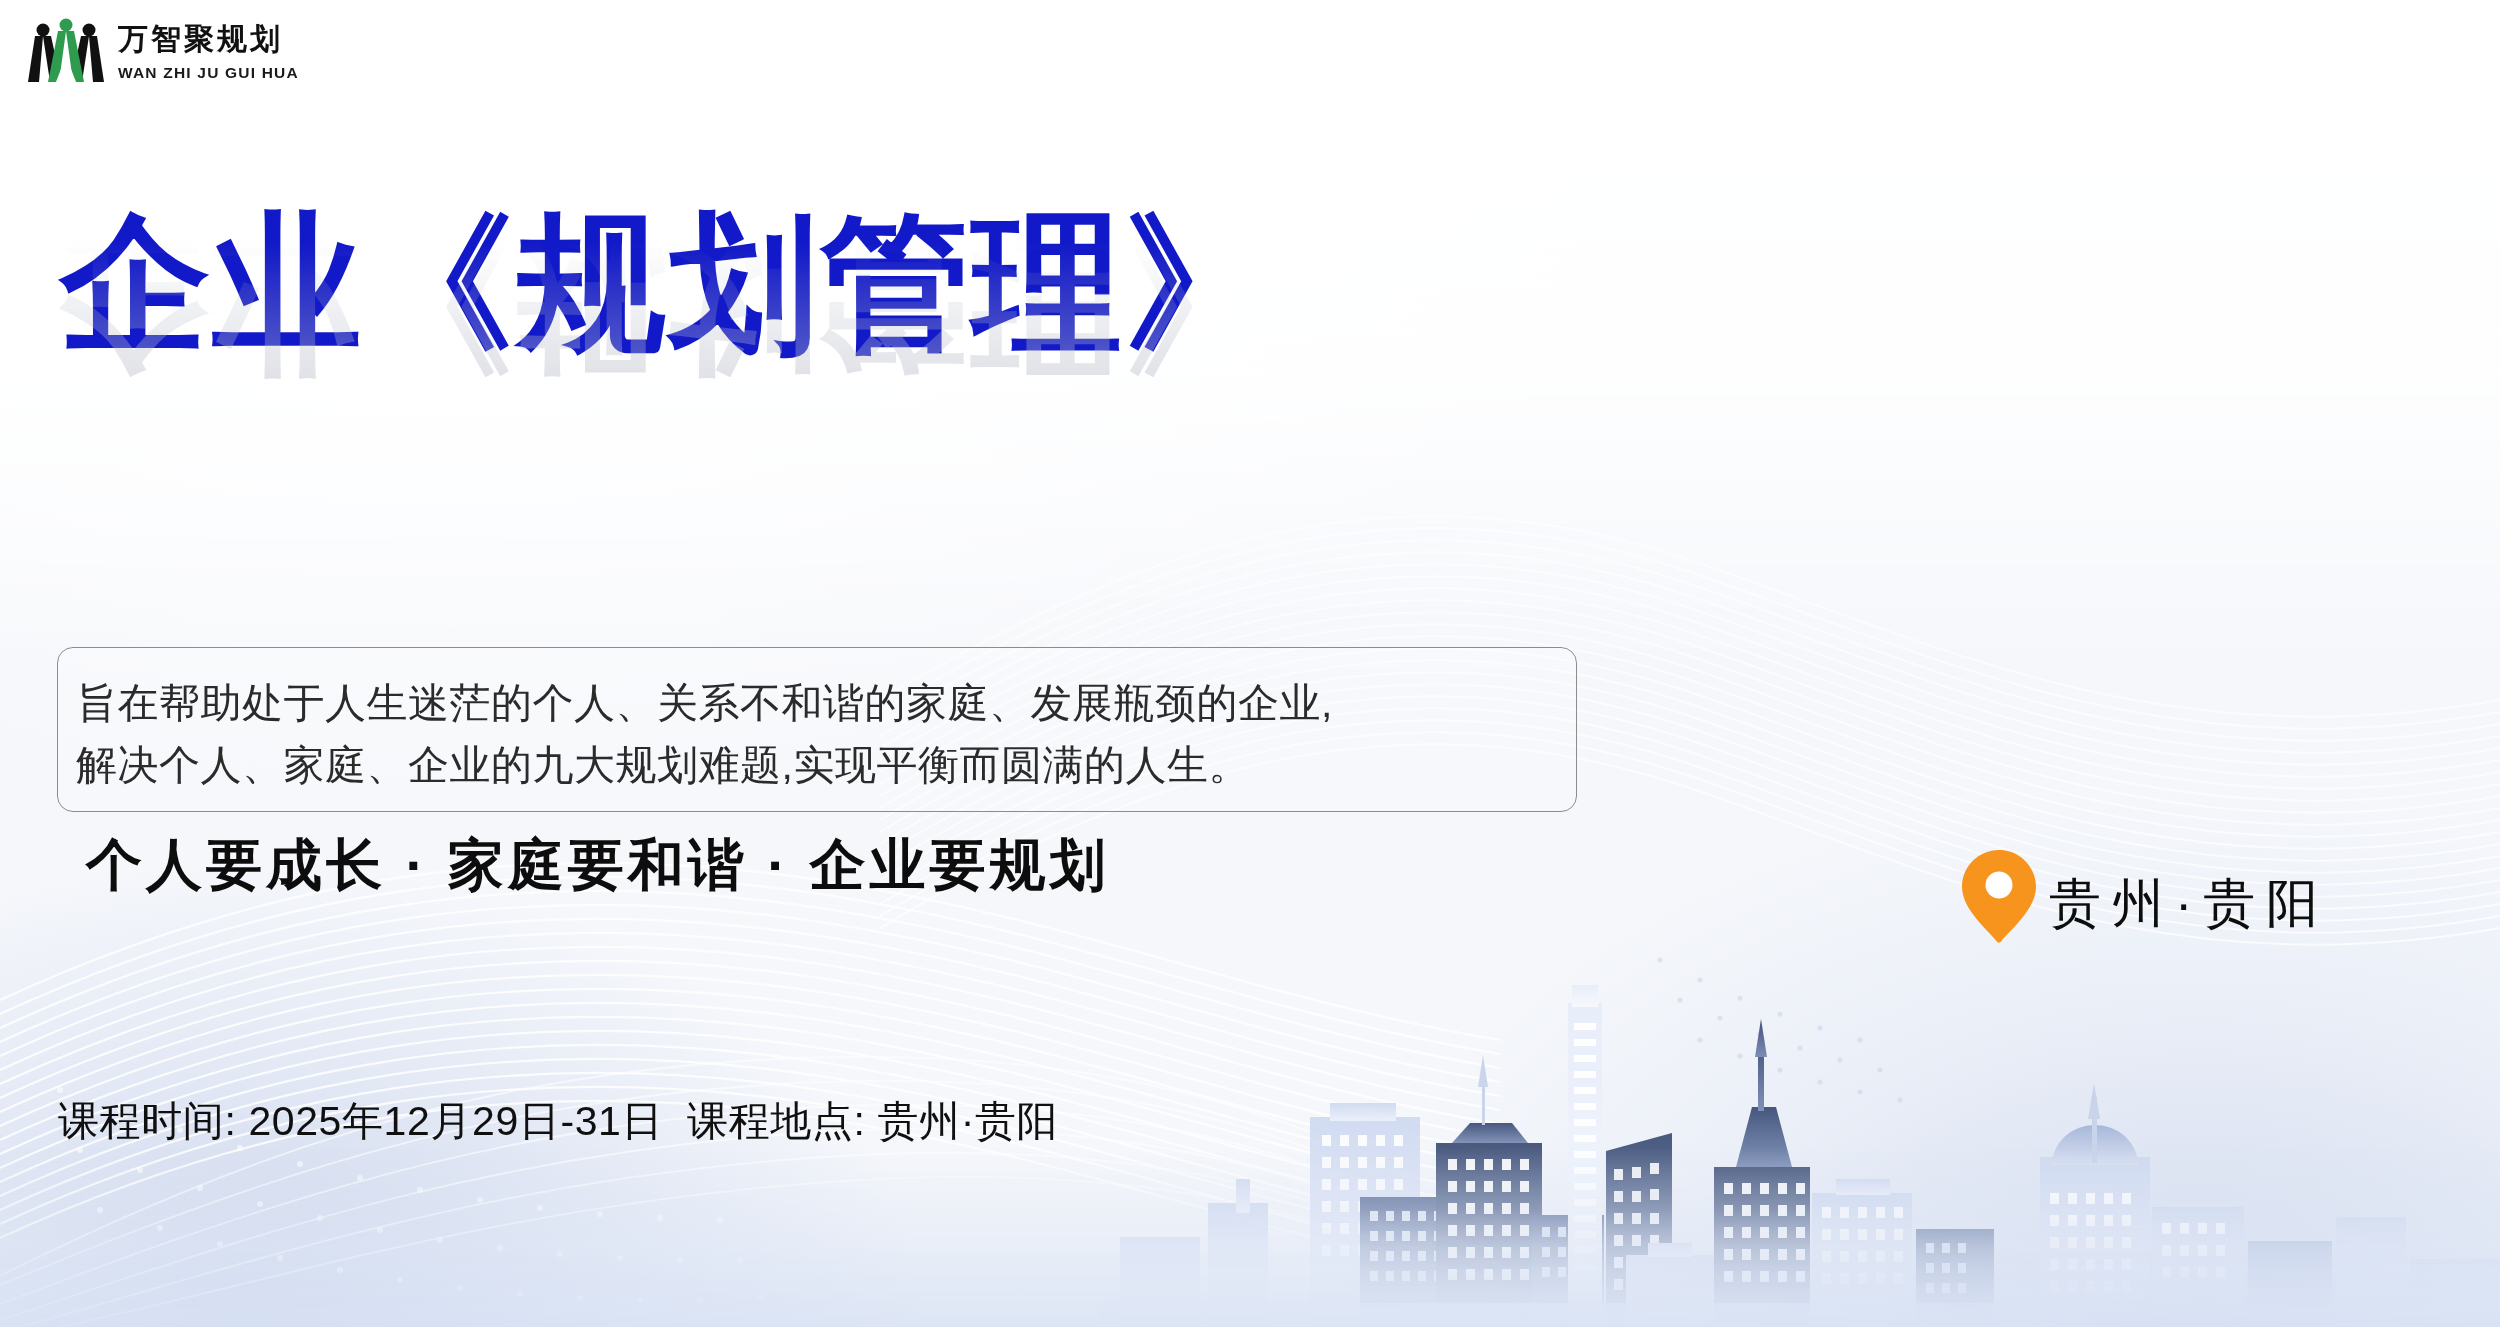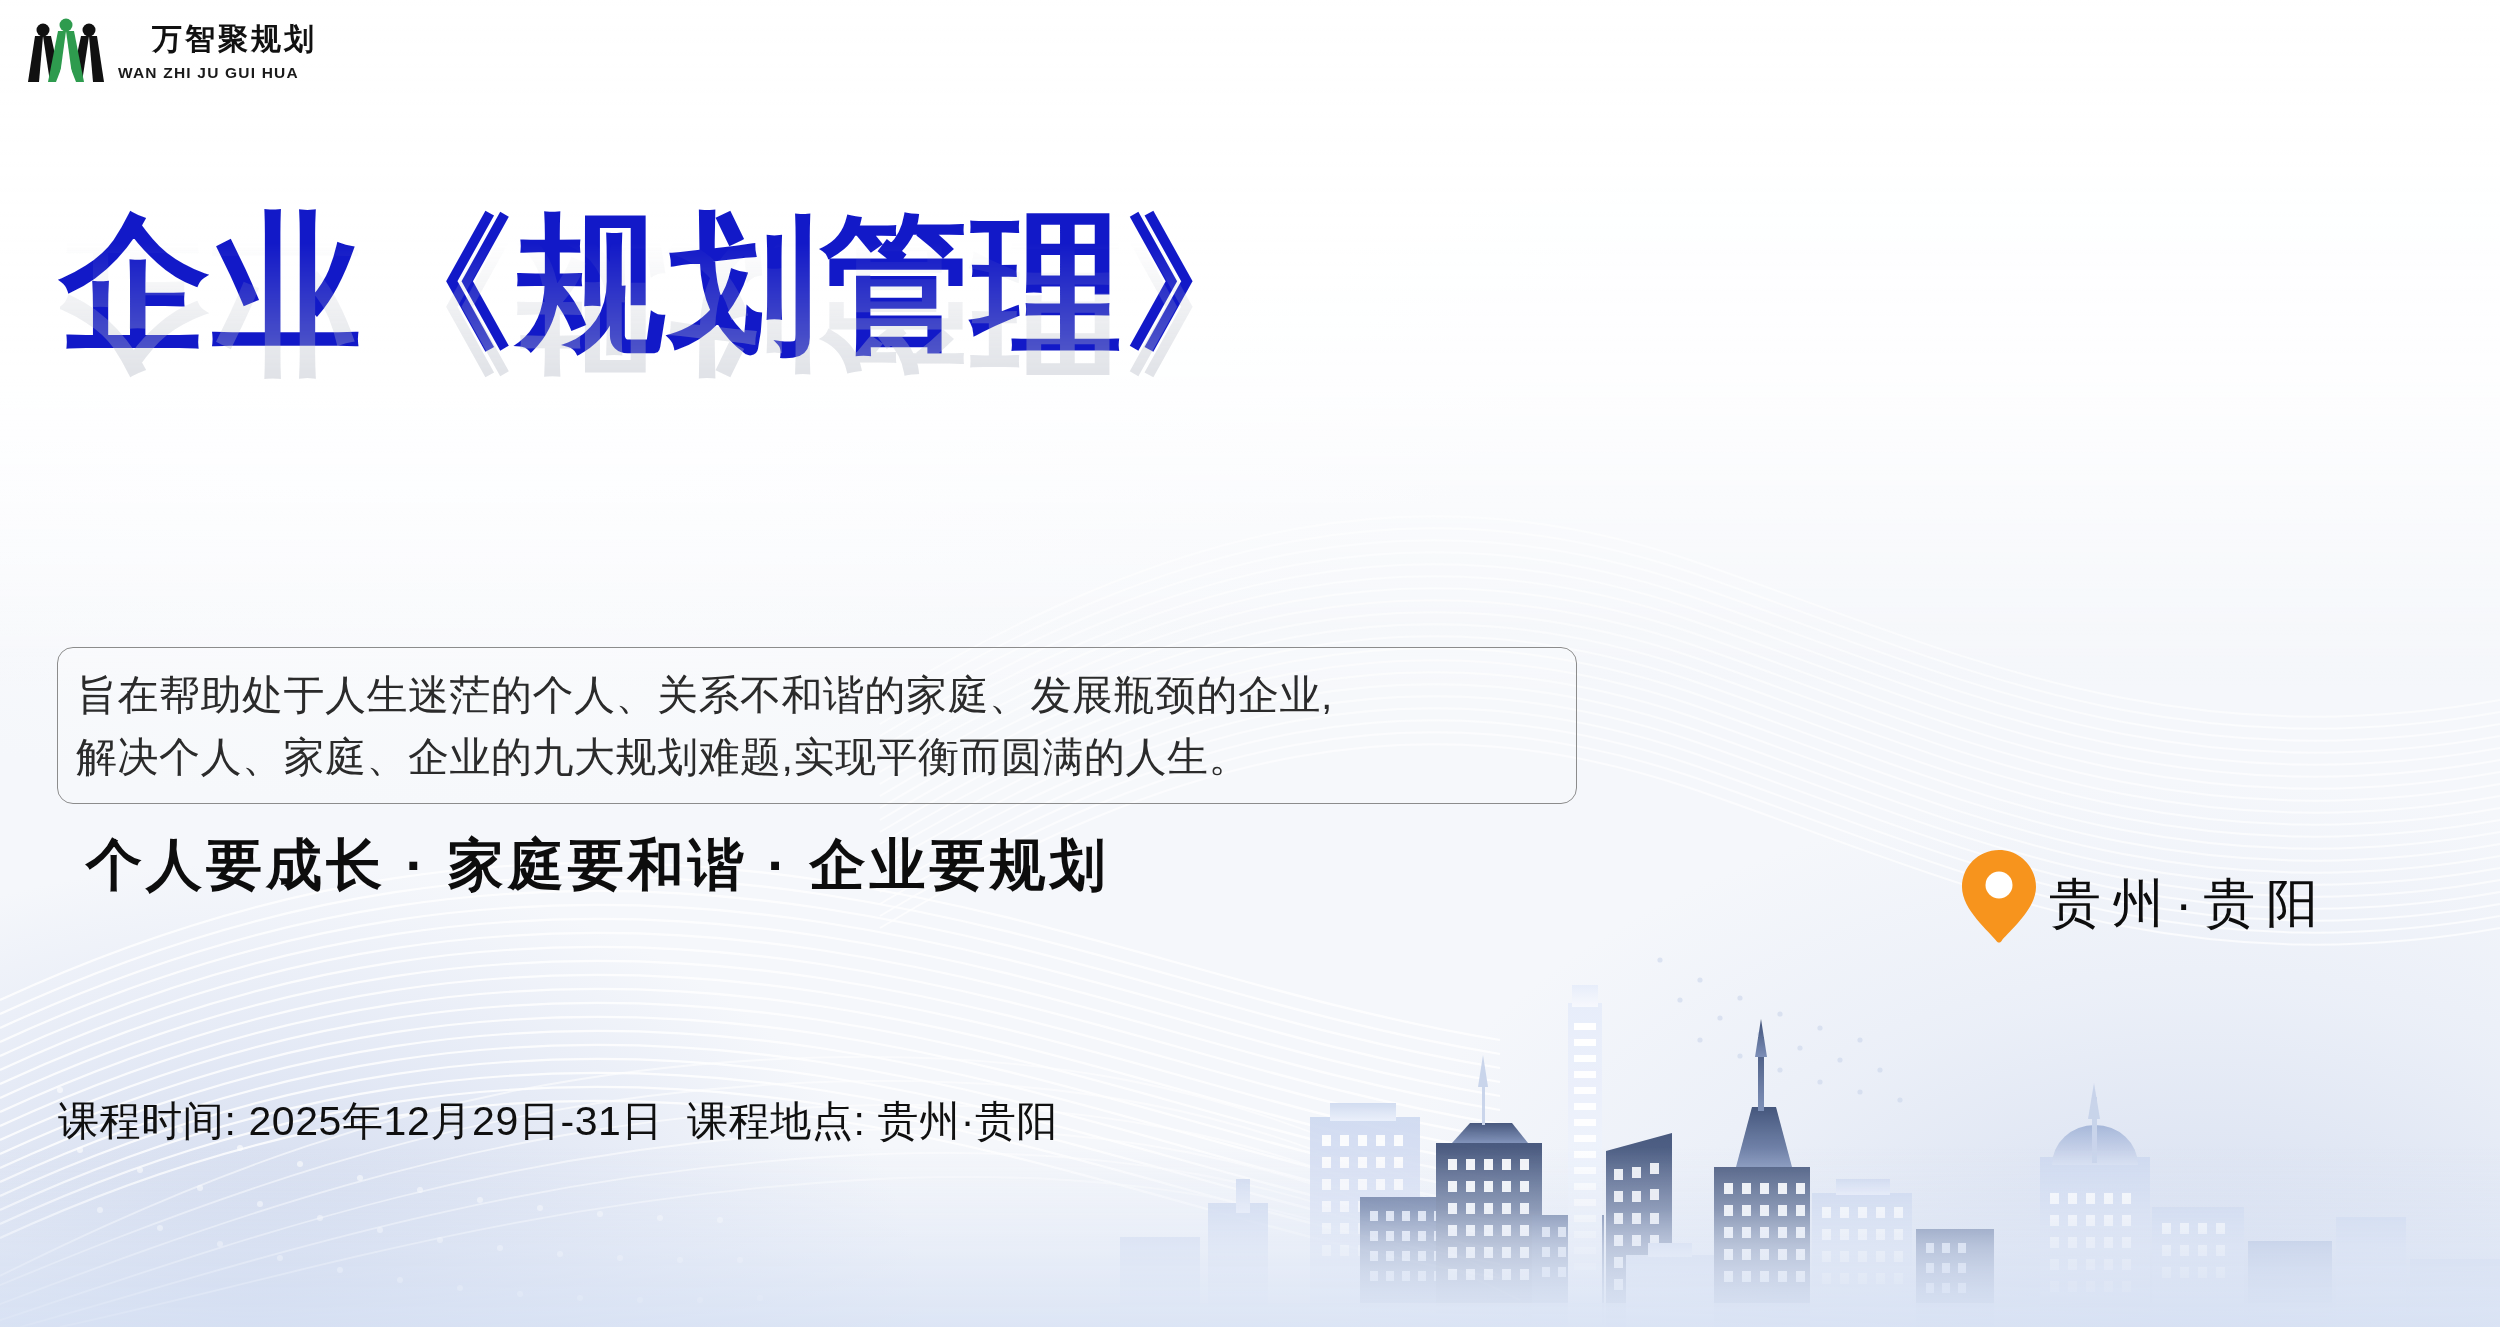--- a/index.html
+++ b/index.html
@@ -53,21 +53,21 @@
   
   #logo{
     position:absolute; left:28px; top:16px;
     display:flex; align-items:center; gap:14px;
     z-index:30;
   }
   #logo-mark{ width:76px; height:72px; }
   #logo-text{ display:flex; flex-direction:column; justify-content:center; }
   #logo-cn{
     font-family:"Liberation Serif","DejaVu Serif",serif;
-    font-size:30px; font-weight:700; color:#111; letter-spacing:3px; line-height:1.12;margin-left:34px;
+    font-size:30px; font-weight:700; color:#111; letter-spacing:3px; line-height:1.12;
   }
   #logo-en{
     font-family:"Liberation Sans","DejaVu Sans",sans-serif;
     font-size:15.5px; font-weight:700; color:#1a1a1a; letter-spacing:1.2px; line-height:1.2;
     margin-top:8px;
   }
 
   
   #headline-wrap{
     position:absolute; left:60px; top:208px; z-index:25;
@@ -95,21 +95,21 @@
     pointer-events:none;
   }
 
   
   #desc-box{
     position:absolute; left:57px; top:647px; z-index:25;
     width:1520px; min-height:150px;
     border:1.6px solid #8c8c8c;
     border-radius:16px;
     background:rgba(255,255,255,0.18);
-    padding:16px 22px 14px 18px;
+    padding:24px 22px 14px 18px;
     display:flex; flex-direction:column; justify-content:center;
   }
   .desc-line{
     font-family:"Liberation Sans","DejaVu Sans",sans-serif;
     font-size:41px; font-weight:400; color:#2b2b2b;
     line-height:1.52; letter-spacing:.5px; white-space:nowrap;
   }
 
   
   #tagline{

